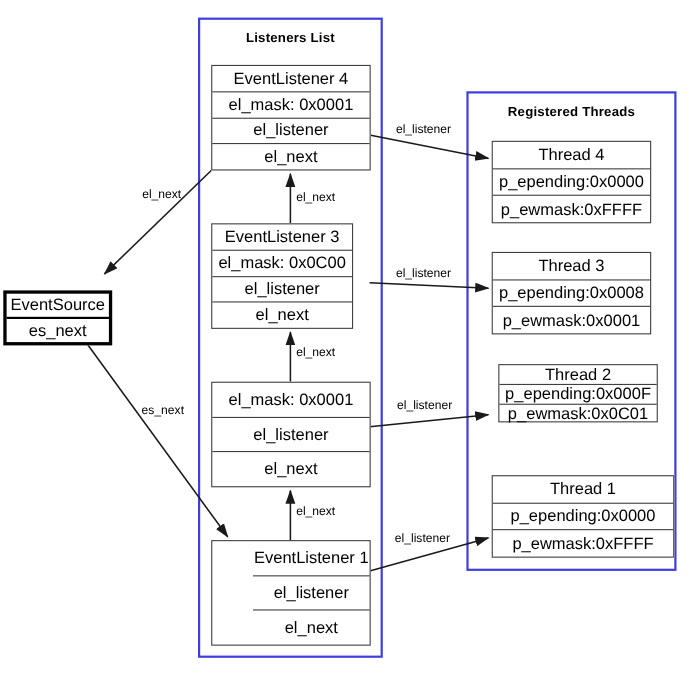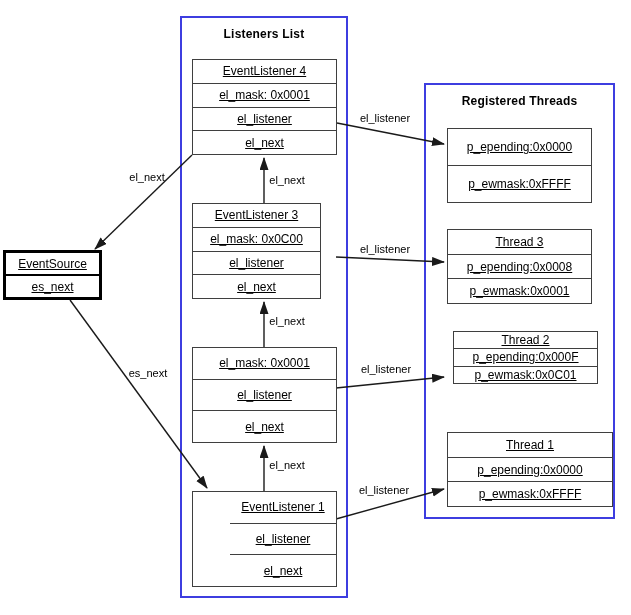--- a/index.html
+++ b/index.html
@@ -7,21 +7,21 @@
     position:relative;width:631px;height:615px;background:#fff;overflow:hidden;
     font-family:"Liberation Sans", sans-serif;color:#000;
   }
   
   .panel{position:absolute;border:2px solid #3d3de0;background:transparent;box-sizing:border-box;z-index:1;}
   .panel-title{font-size:12px;font-weight:bold;text-align:center;padding-top:9px;letter-spacing:0.2px;}
   
   .node{position:absolute;background:#fff;border:1.5px solid #3f3f3f;box-sizing:border-box;
         display:flex;flex-direction:column;z-index:10;}
   .node .row{flex:1;display:flex;align-items:center;justify-content:center;
-             font-size:12px;border-top:1.5px solid #3f3f3f;white-space:nowrap;text-decoration:underline;}
+             font-size:15px;border-top:1.5px solid #3f3f3f;white-space:nowrap;}
   .node .row:first-child{border-top:none;}
   .node.source{border:3px solid #000;}
   .node.source .row{border-top:2px solid #000;}
   .node.source .row:first-child{border-top:none;}
   
   svg.arrows{position:absolute;left:0;top:0;z-index:5;pointer-events:none;}
   
   .edge-label{position:absolute;font-size:11px;white-space:nowrap;z-index:20;
               transform:translate(-50%,-50%);}
 </style>
@@ -48,21 +48,21 @@
     <line x1="70" y1="300" x2="207" y2="488" stroke="#1a1a1a" stroke-width="1.4" marker-end="url(#ah)"></line>
     <line x1="264" y1="203" x2="264" y2="158" stroke="#1a1a1a" stroke-width="1.4" marker-end="url(#ah)"></line>
     <line x1="264" y1="347" x2="264" y2="302" stroke="#1a1a1a" stroke-width="1.4" marker-end="url(#ah)"></line>
     <line x1="264" y1="491" x2="264" y2="446" stroke="#1a1a1a" stroke-width="1.4" marker-end="url(#ah)"></line>
     <line x1="337" y1="123" x2="444" y2="144" stroke="#1a1a1a" stroke-width="1.4" marker-end="url(#ah)"></line>
     <line x1="336" y1="257" x2="444" y2="262" stroke="#1a1a1a" stroke-width="1.4" marker-end="url(#ah)"></line>
     <line x1="336" y1="388" x2="444" y2="377" stroke="#1a1a1a" stroke-width="1.4" marker-end="url(#ah)"></line>
     <line x1="336" y1="519" x2="444" y2="489" stroke="#1a1a1a" stroke-width="1.4" marker-end="url(#ah)"></line>
   </svg>
 
-  <div class="node source" style="left:3px;top:250px;width:99px;height:50px;">
+  <div class="node source" style="left:3px;top:264px;width:99px;height:50px;">
     <div class="row">EventSource</div>
     <div class="row">es_next</div>
   </div>
 
   <div class="node" style="left:192px;top:59px;width:145px;height:96px;">
     <div class="row">EventListener 4</div>
     <div class="row">el_mask: 0x0001</div>
     <div class="row">el_listener</div>
     <div class="row">el_next</div>
   </div>
@@ -80,20 +80,21 @@
     <div class="row">el_next</div>
   </div>
 
   <div class="node" style="left:192px;top:491px;width:145px;height:96px;padding-left:37px;">
     <div class="row">EventListener 1</div>
     <div class="row">el_listener</div>
     <div class="row">el_next</div>
   </div>
 
   <div class="node" style="left:447px;top:128px;width:145px;height:75px;">
+    <div class="row">Thread 4</div>
     <div class="row">p_epending:0x0000</div>
     <div class="row">p_ewmask:0xFFFF</div>
   </div>
 
   <div class="node" style="left:447px;top:229px;width:145px;height:75px;">
     <div class="row">Thread 3</div>
     <div class="row">p_epending:0x0008</div>
     <div class="row">p_ewmask:0x0001</div>
   </div>
 

